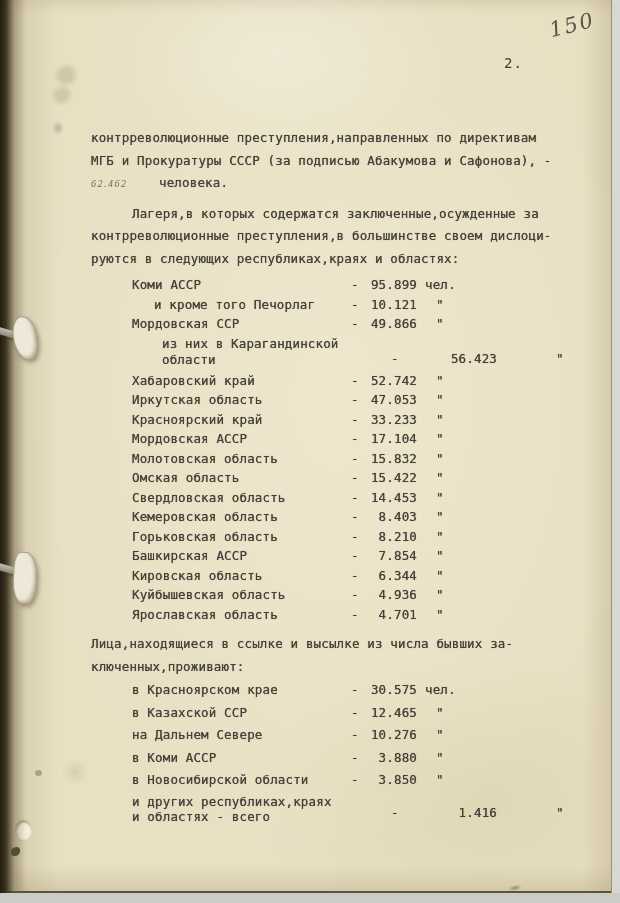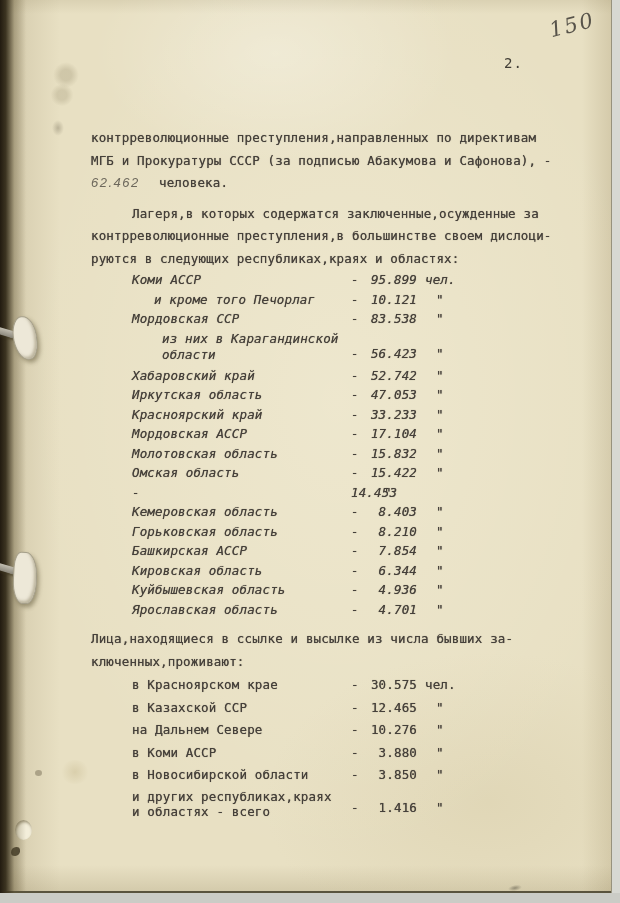--- a/index.html
+++ b/index.html
@@ -60,38 +60,38 @@
   .speck.s2{left:35px;top:770px;width:7px;height:6px;border-radius:50%;background:rgba(120,110,85,0.5);}
   
   .content{
     position:absolute;left:91px;top:127px;width:486px;
     font-size:12.5px;letter-spacing:0.15px;color:#45403a;
     text-shadow:0 0 0.7px rgba(70,64,55,0.85);
   }
   .tline{height:22.5px;line-height:22.5px;white-space:nowrap;}
   .para2{margin-top:8px;}
   .para2 .tline:first-child{padding-left:41px;}
-  .hw62{display:inline-block;width:68px;font-family:Liberation Sans, sans-serif;font-style:italic;
-    font-size:13px;color:#6d6ises5c;color:#6d685c;letter-spacing:1.5px;text-shadow:none;}
+  .hw62{display:inline-block;width:68px;font-family:Liberation Serif, serif;font-style:italic;
+    font-size:10px;color:#6d6ises5c;color:#6d685c;letter-spacing:1.5px;text-shadow:none;}
   
   .tbl{margin-left:41px;}
-  .camps{font-style:italic;}
+  .camps{margin-top:5px;}
   .exiles-tbl{margin-top:1px;}
   .trow{display:grid;grid-template-columns:219px 14px 52px 60px;line-height:19.5px;align-items:end;}
   .exiles-tbl .trow{line-height:22.5px;}
   .cell{white-space:nowrap;}
   .num{text-align:right;}
   .unit{padding-left:8px;}
   .unit.dit{padding-left:19px;}
   .label.ind1{padding-left:22px;}
   .stack{display:flex;flex-direction:column;}
   .stack span{line-height:16.5px;}
   .exiles-tbl .stack span{line-height:15.5px;}
   .stack.ind2 span{padding-left:30px;}
-  .tworow{margin-top:2px;margin-bottom:2px;}
+  .tworow{margin-top:2px;margin-bottom:2px;gap:40px;}
   .exi-intro{margin-top:9px;}
 </style>
 </head>
 <body>
 
 <div class="scan">
   <div class="paper">
 
     <div class="smudge-a"></div>
     <div class="smudge-b"></div>
@@ -124,21 +124,21 @@
         </div>
         <div class="trow">
           <span class="cell label ind1">и кроме того Печорлаг</span>
           <span class="cell dash">-</span>
           <span class="cell num">10.121</span>
           <span class="cell unit dit">"</span>
         </div>
         <div class="trow">
           <span class="cell label">Мордовская ССР</span>
           <span class="cell dash">-</span>
-          <span class="cell num">83.538</span>
+          <span class="cell num">49.866</span>
           <span class="cell unit dit">"</span>
         </div>
         <div class="trow tworow">
           <span class="cell label stack ind2">
             <span>из них в Карагандинской</span>
             <span>области</span>
           </span>
           <span class="cell dash">-</span>
           <span class="cell num">56.423</span>
           <span class="cell unit dit">"</span>
@@ -173,20 +173,21 @@
           <span class="cell num">15.832</span>
           <span class="cell unit dit">"</span>
         </div>
         <div class="trow">
           <span class="cell label">Омская область</span>
           <span class="cell dash">-</span>
           <span class="cell num">15.422</span>
           <span class="cell unit dit">"</span>
         </div>
         <div class="trow">
+          <span class="cell label">Свердловская область</span>
           <span class="cell dash">-</span>
           <span class="cell num">14.453</span>
           <span class="cell unit dit">"</span>
         </div>
         <div class="trow">
           <span class="cell label">Кемеровская область</span>
           <span class="cell dash">-</span>
           <span class="cell num">8.403</span>
           <span class="cell unit dit">"</span>
         </div>

